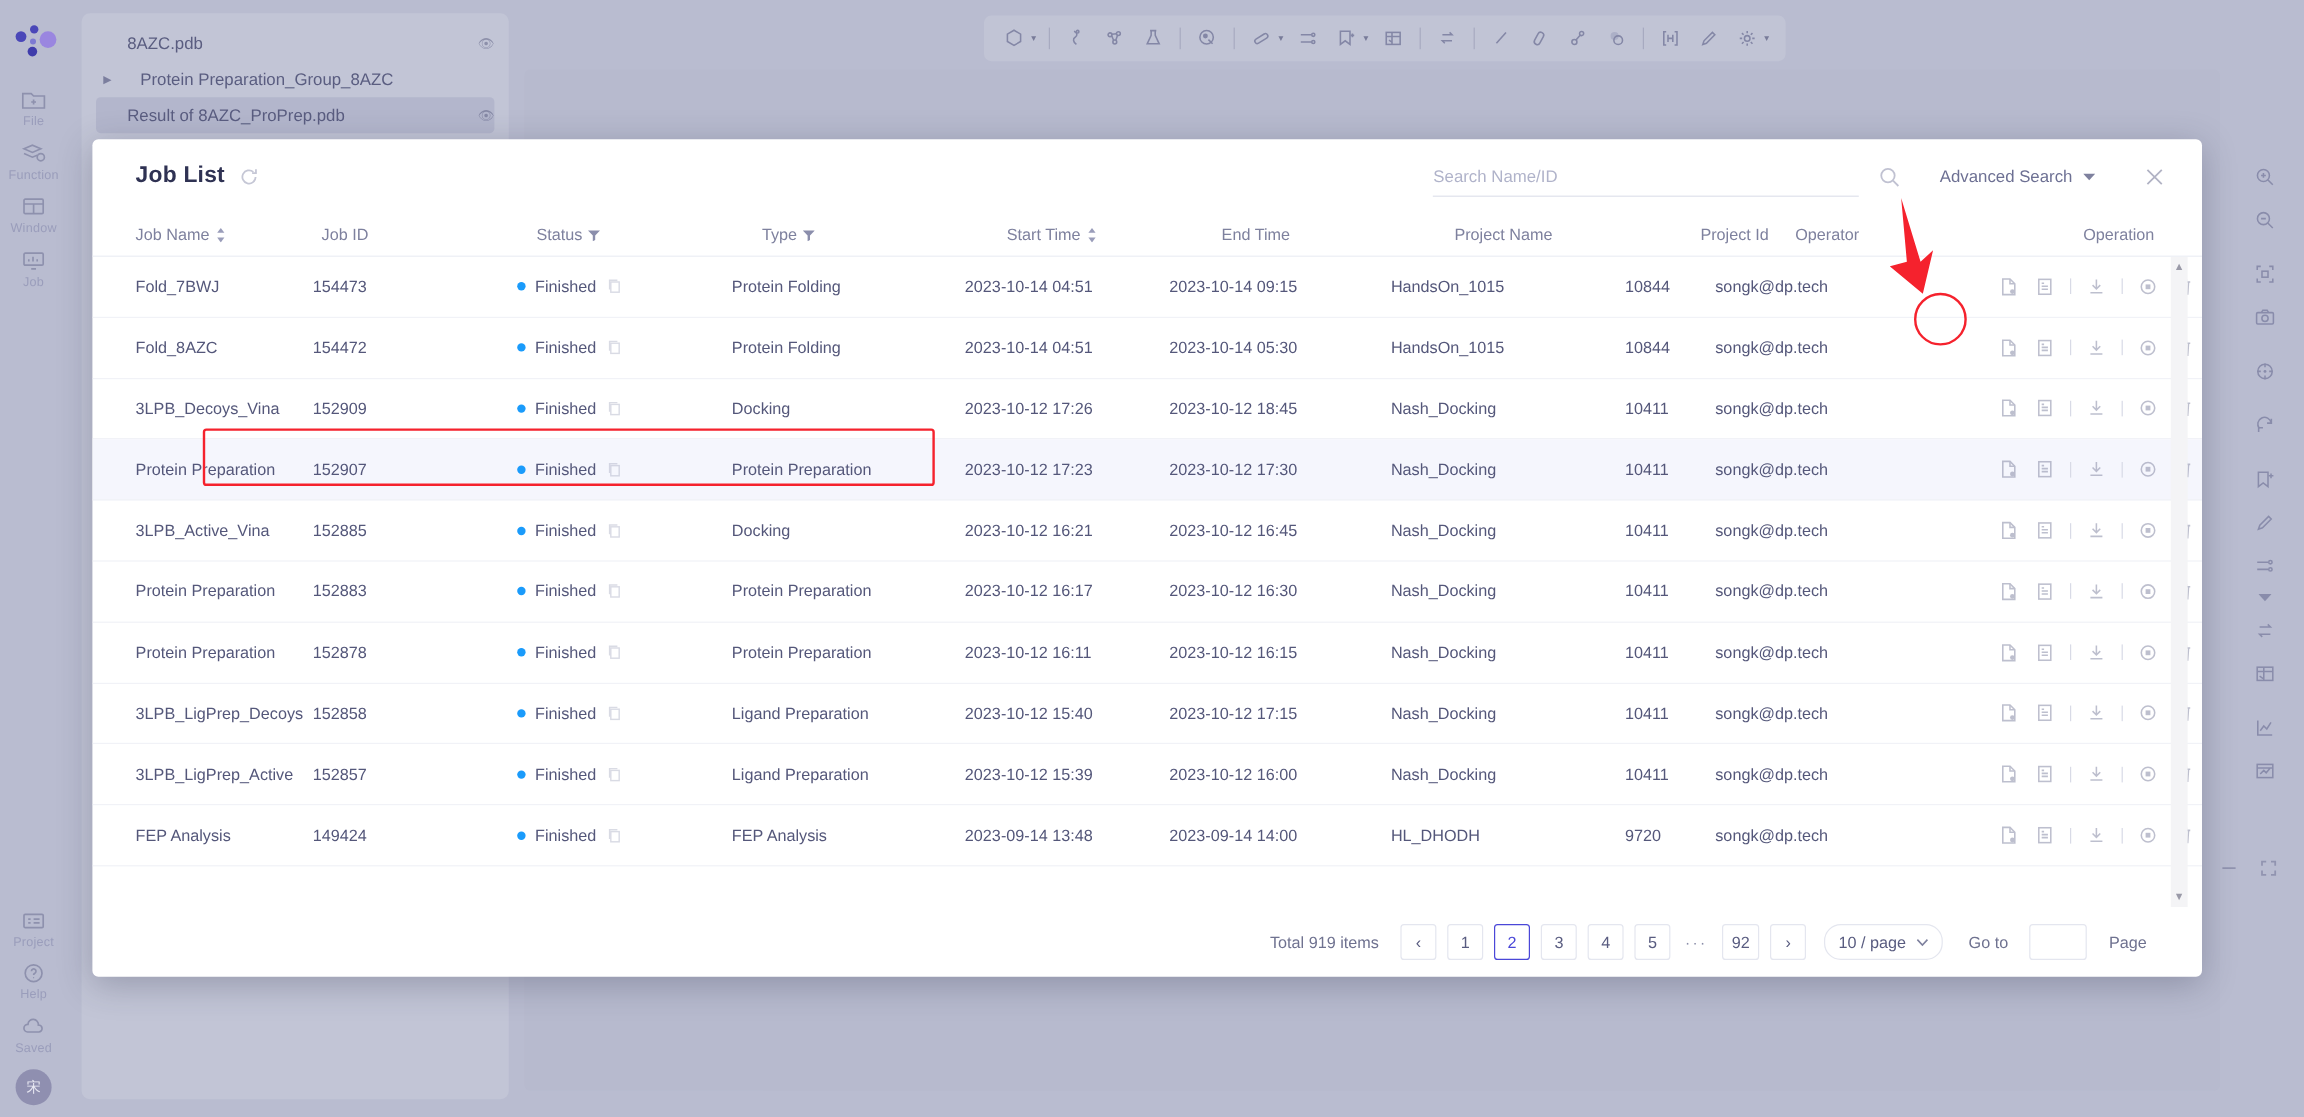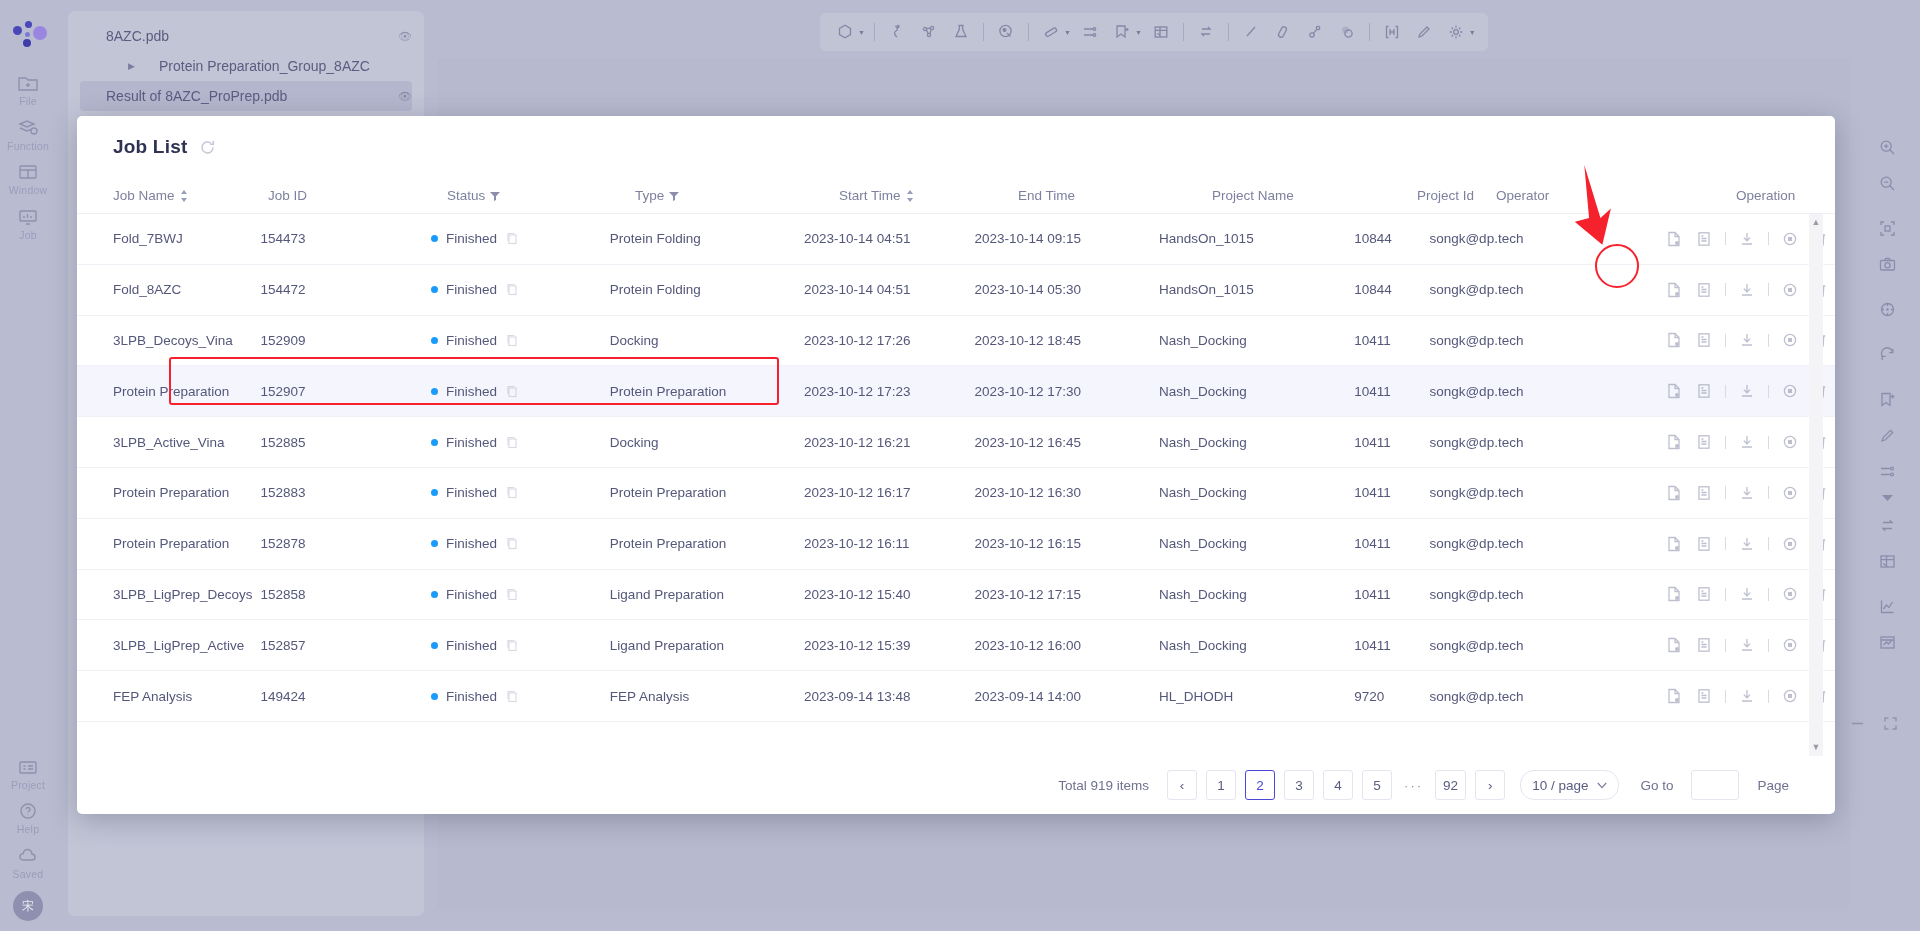--- a/index.html
+++ b/index.html
@@ -48,21 +48,21 @@
     background:#c2c5d6; border-radius:7px;
   }
   .entry-head {
     display:flex; align-items:center; padding:10px 14px 0 14px;
   }
   .entry-title { font-size:15px; font-weight:bold; color:#3c3f63; }
   .entry-ctrls { margin-left:auto; display:flex; gap:14px; align-items:center; opacity:.55; }
   .entry-rows { padding:10px 12px 0 12px; }
   .entry-row {
     display:flex; align-items:center; gap:24px; height:30px;
-    font-size:14px; color:#5a5d80; padding-left:10px;justify-content:center;
+    font-size:14px; color:#5a5d80; padding-left:10px;
   }
   .entry-row.indent { padding-left:0px; }
   .entry-row.sel { background:#b3b6cc; border-radius:4px; }
   .entry-row .eye { margin-left:auto; opacity:.5; font-size:11px; }
   .caret-r { font-size:9px; color:#7b7e9e; }
 
   
   .toolbar {
     position:absolute; left:820px; top:13px; height:38px;
     background:#c1c4d5; border-radius:6px; display:flex; align-items:center;
@@ -536,20 +536,44 @@
 
     <div class="modal-head">
       <span class="modal-title">Job List</span>
       <span class="refresh-ico">
         <svg width="17" height="17" viewBox="0 0 17 17" fill="none" stroke="#8d90ad" stroke-width="1.5">
           <path d="M14 8.5a5.5 5.5 0 11-1.9-4.2"></path>
             <path d="M14.3 2v3.2h-3.2"></path>
         </svg>
       </span>
 
+      <div class="head-right">
+        <div class="search-wrap">
+          <input class="search-input" value="" placeholder="Search Name/ID" style="">
+        </div>
+        <span class="search-btn">
+          <svg width="19" height="19" viewBox="0 0 19 19" fill="none" stroke="#8d90ad" stroke-width="1.5">
+            <circle cx="8.3" cy="8.3" r="5.6"></circle>
+              <path d="M12.5 12.5L17 17"></path>
+          </svg>
+        </span>
+        <span class="adv-search">
+          <span>Advanced Search</span>
+          <span>
+            <svg width="10" height="7" viewBox="0 0 10 7" fill="#7e819e">
+                <path d="M5 6.3L0 .7h10z"></path>
+              </svg>
+          </span>
+        </span>
+        <span class="close-btn">
+          <svg width="19" height="19" viewBox="0 0 19 19" stroke="#7e819e" stroke-width="1.5">
+              <path d="M3.5 3.5l12 12M15.5 3.5l-12 12"></path>
+            </svg>
+        </span>
+      </div>
     </div>
 
     <div class="tbl-wrap">
 
       <div class="thead">
         <div class="th c-name">
           <span>Job Name</span>
           <span>
               <svg width="8" height="12" viewBox="0 0 8 12" fill="#9a9dba">
                 <path d="M4 0l3 4H1z"></path>

